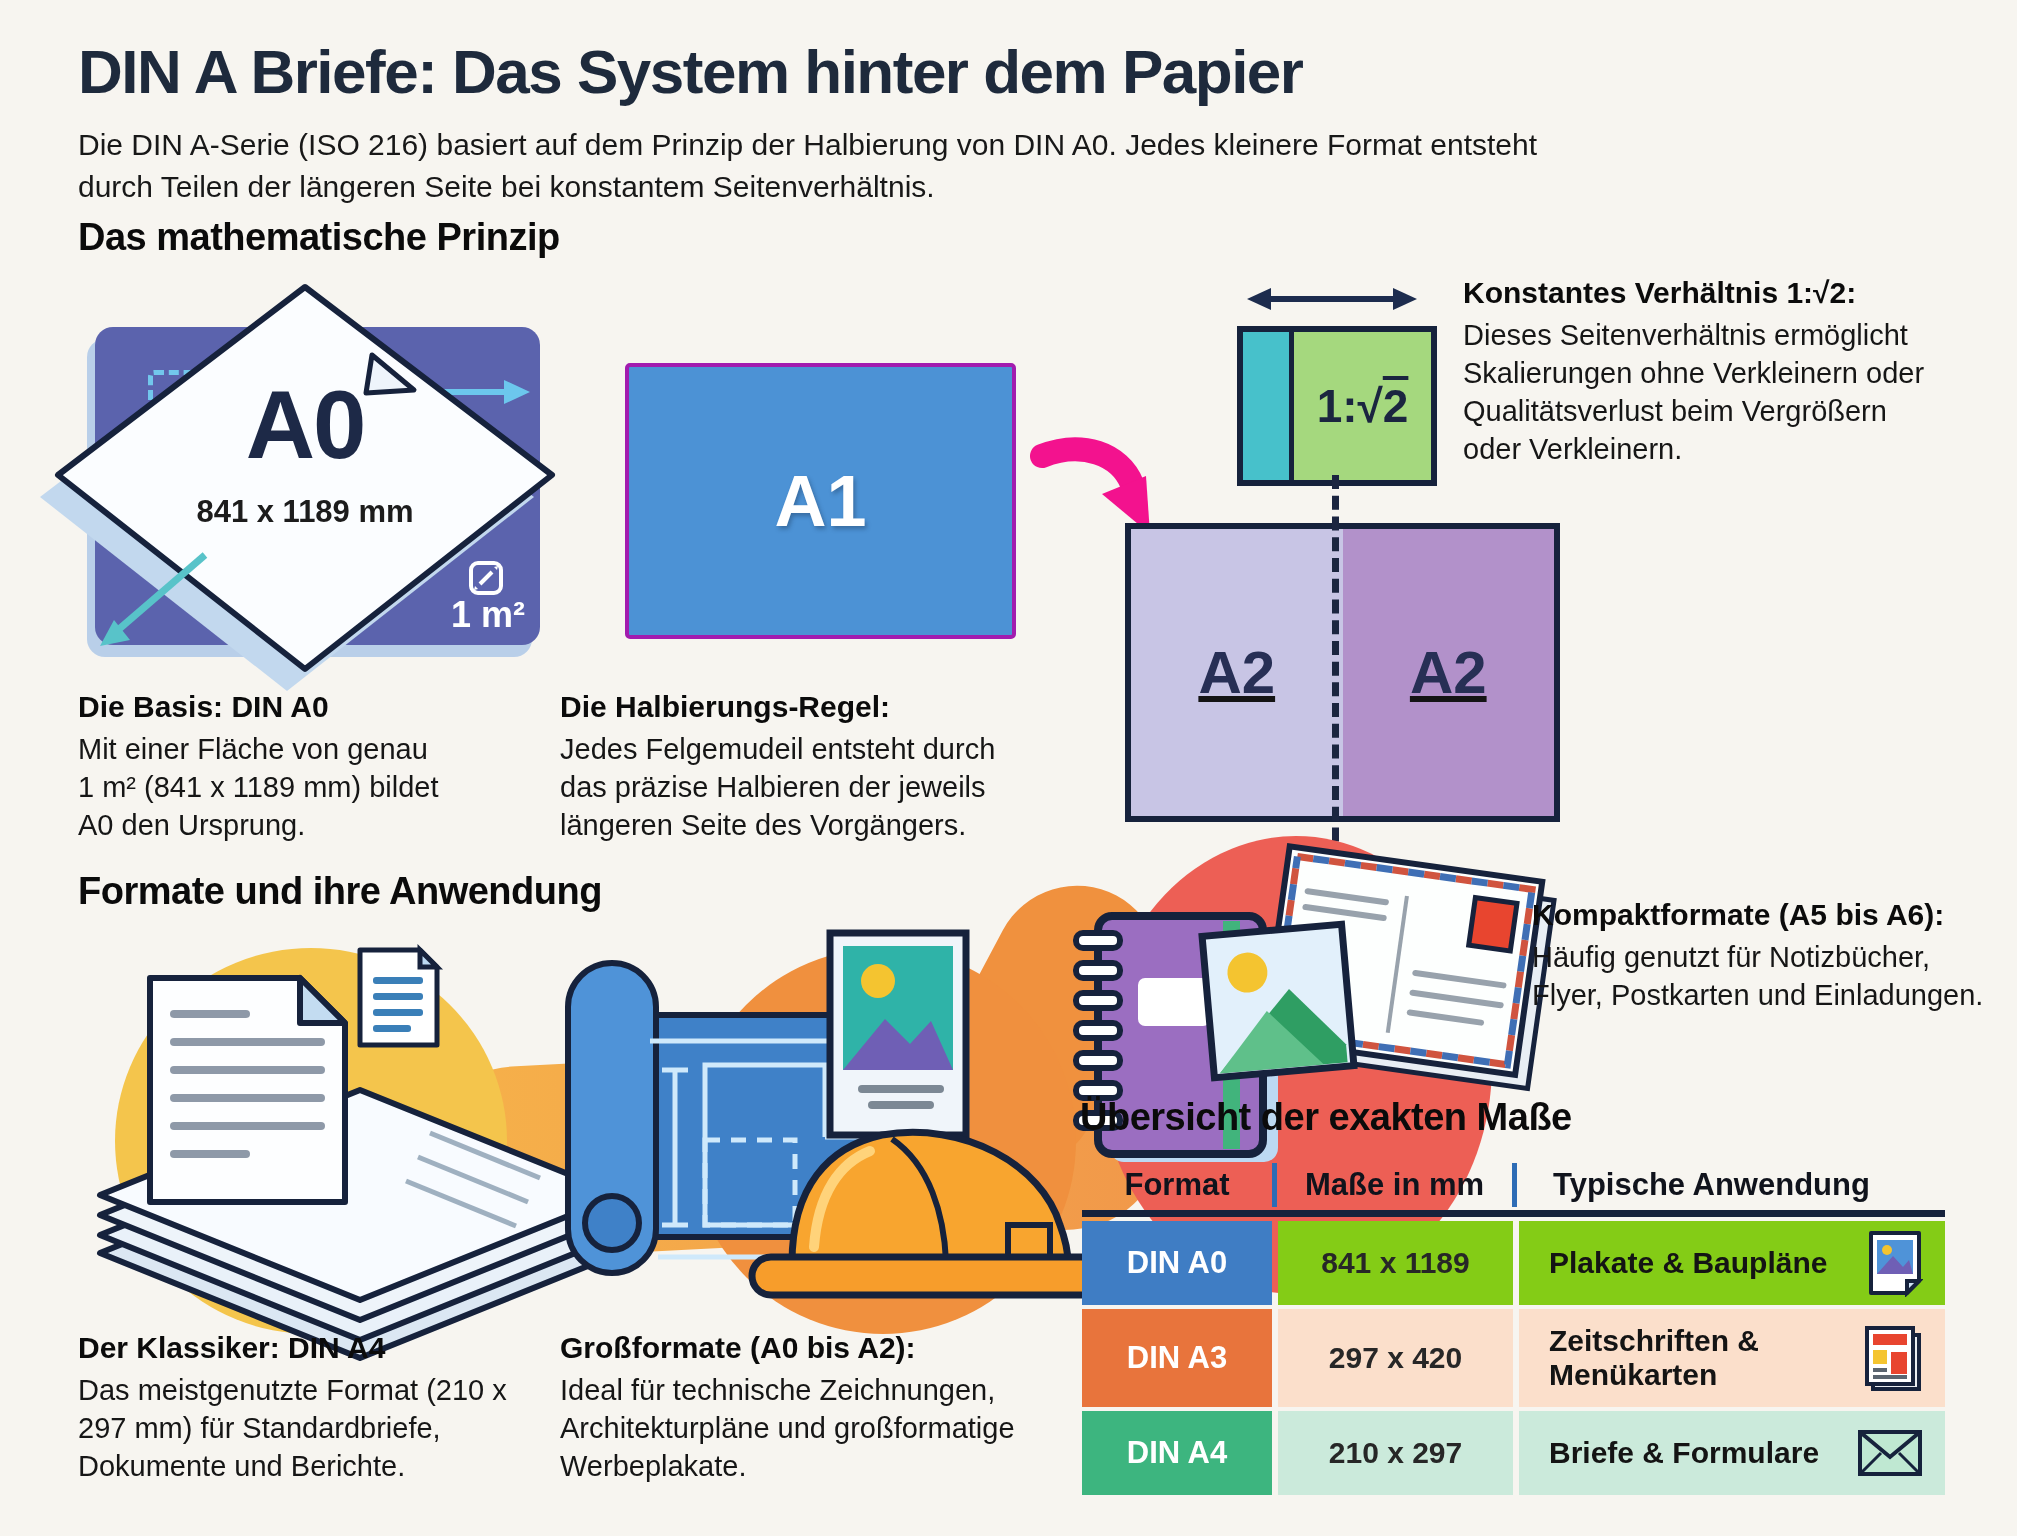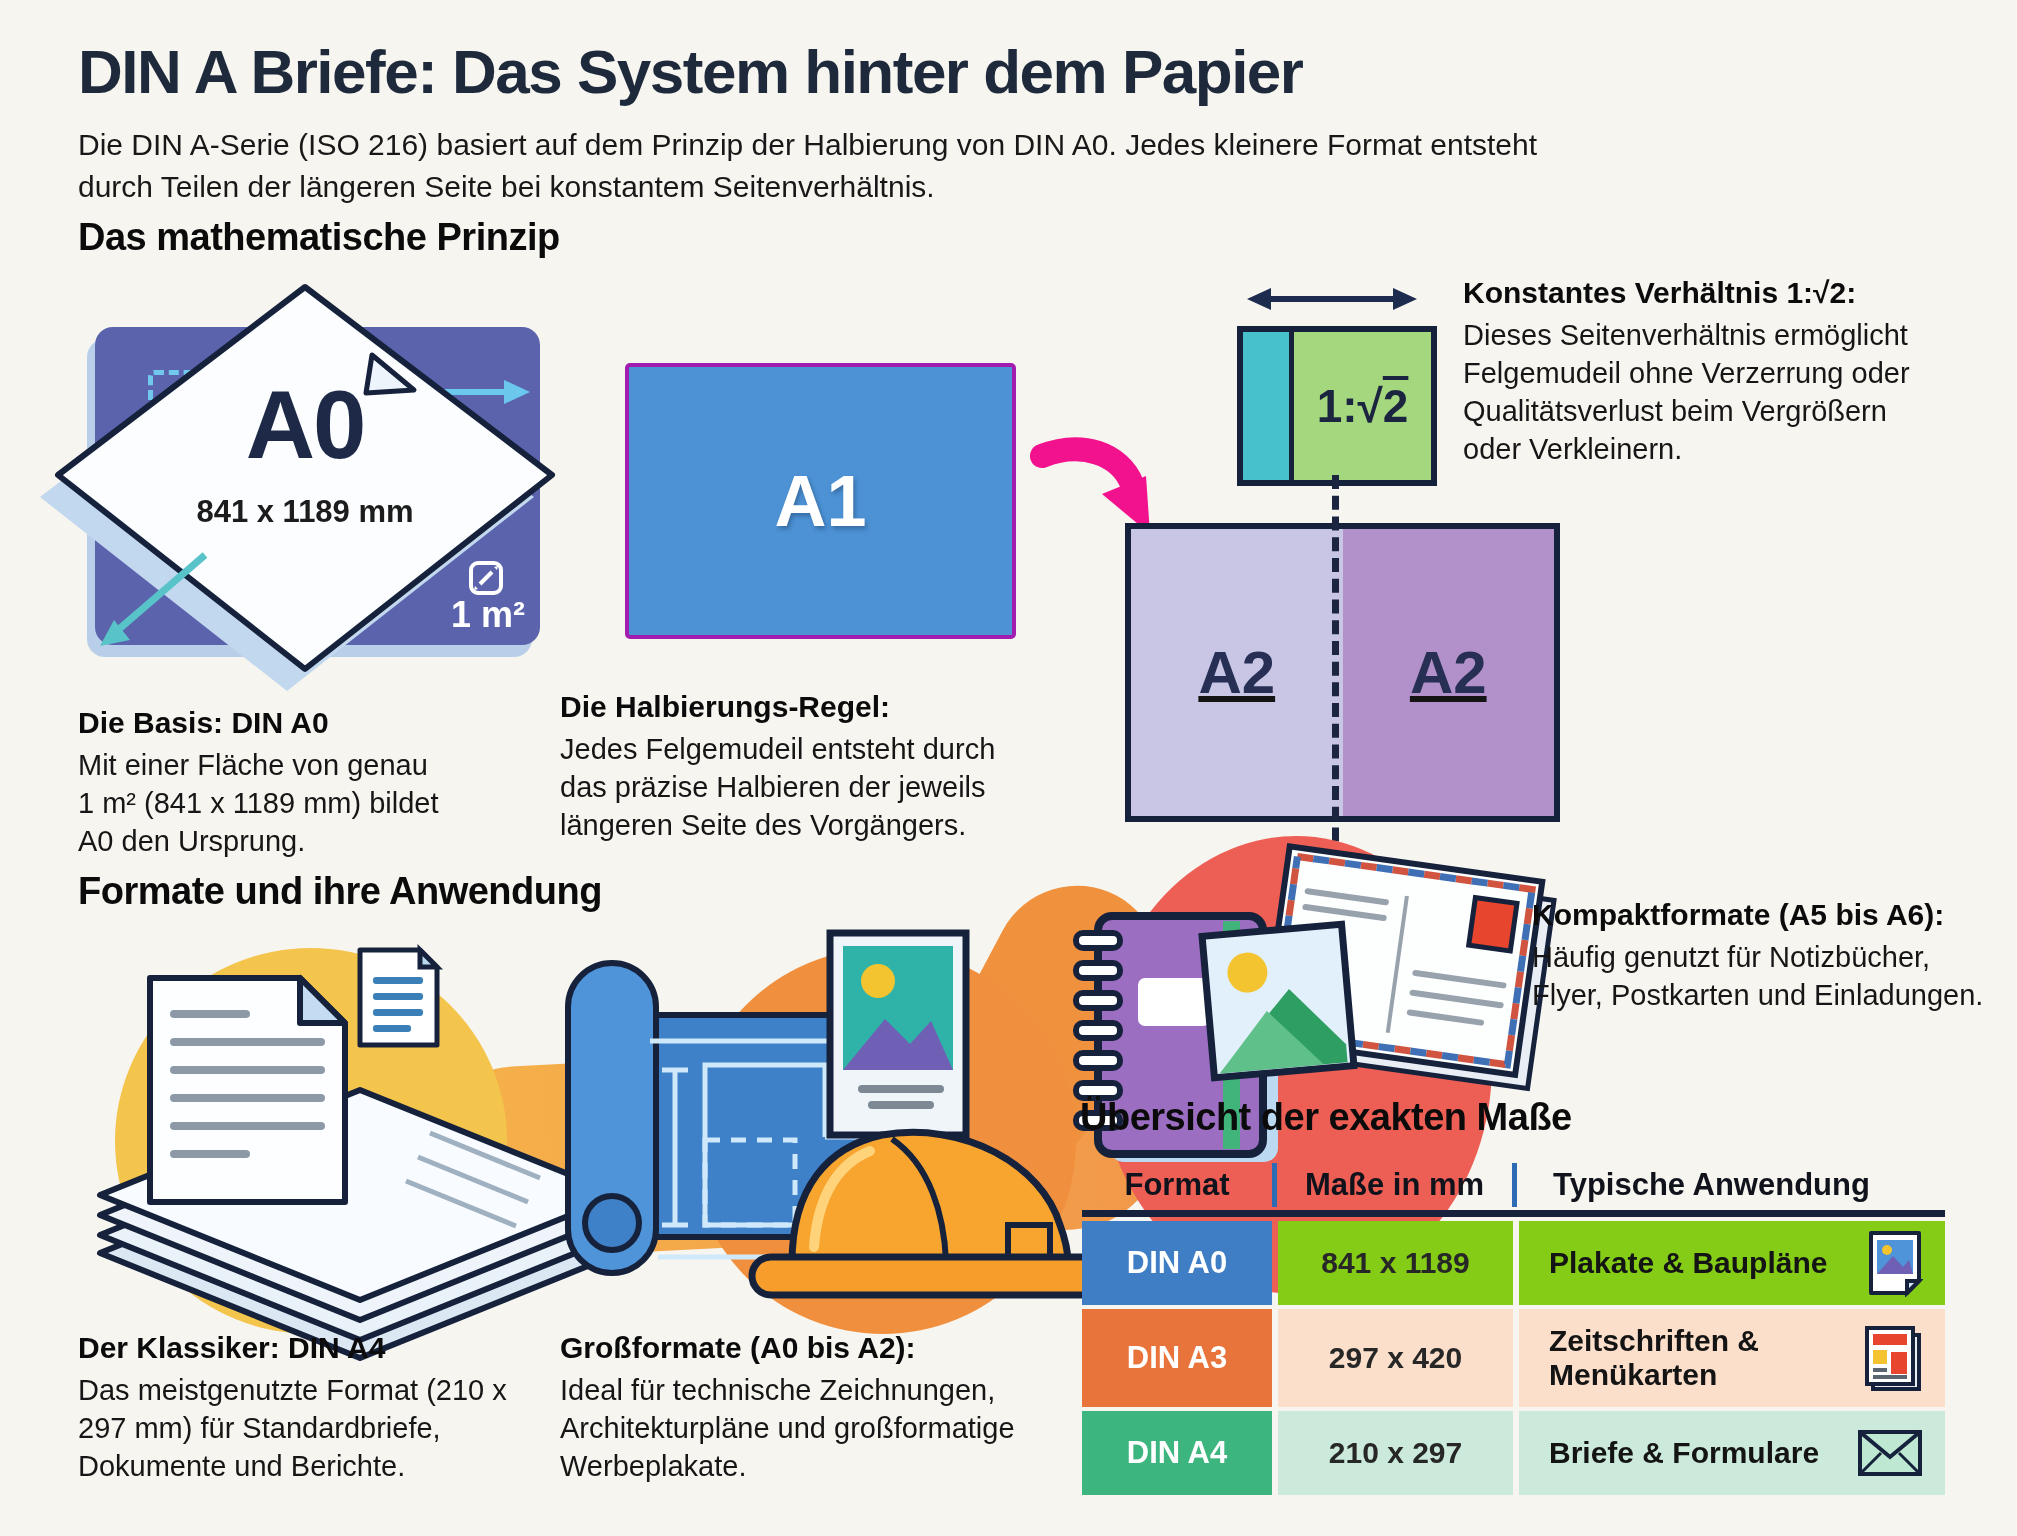--- a/index.html
+++ b/index.html
@@ -59,21 +59,21 @@
            font-size:60px;font-weight:800;color:#272f55;}
   .a2-left{background:#c8c5e5;}
   .a2-right{background:#b291ca;}
   .a2-dash{position:absolute;left:1332px;top:475px;height:408px;width:0;
            border-left:7px dashed #1b2540;}
 
   
   .tb{position:absolute;}
   .tb h3{margin:0 0 7px 0;font-size:30px;font-weight:700;color:#0b0b0b;}
   .tb p{margin:0;font-size:29px;line-height:1.31;color:#161616;}
-  .tb-basis{left:78px;top:690px;width:370px;margin-top:16px;}
+  .tb-basis{left:78px;top:690px;width:370px;}
   .tb-halving{left:560px;top:690px;width:455px;}
   .tb-compact{left:1532px;top:898px;width:470px;}
   .tb-classic{left:78px;top:1331px;width:450px;}
   .tb-large{left:560px;top:1331px;width:495px;}
 
   
   .illus{position:absolute;left:0;top:0;width:2017px;height:1536px;pointer-events:none;}
   .pillA{position:absolute;left:420px;top:1052px;width:745px;height:192px;border-radius:96px;
          background:linear-gradient(90deg,#f6b24a,#f1984a);transform:rotate(-3deg);}
   .pillB{position:absolute;left:962px;top:878px;width:168px;height:300px;border-radius:84px;
@@ -156,21 +156,21 @@
   </svg>
   <div class="ratio-box">
     <div class="teal"></div>
     <div class="green">
         <span>1:√</span>
         <span class="rad">2</span>
       </div>
   </div>
   <div class="ratio-text tb">
     <h3>Konstantes Verhältnis 1:√2:</h3>
-    <p>Dieses Seitenverhältnis ermöglicht Felgemudeil ohne Verzerrung oder Qualitätsverlust beim Vergrößern oder Verkleinern.</p>
+    <p>Dieses Seitenverhältnis ermöglicht Skalierungen ohne Verkleinern oder Qualitätsverlust beim Vergrößern oder Verkleinern.</p>
   </div>
 
   <div class="a2-card">
     <div class="a2-half a2-left">A2</div>
     <div class="a2-half a2-right">A2</div>
   </div>
   <div class="a2-dash"></div>
 
   <div class="tb tb-basis">
     <h3>Die Basis: DIN A0</h3>

